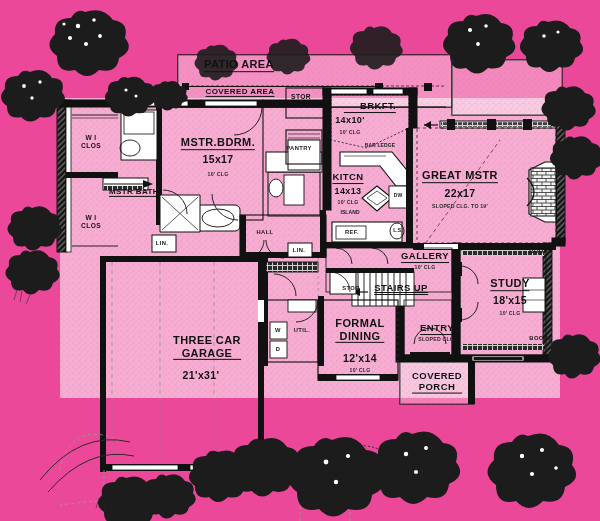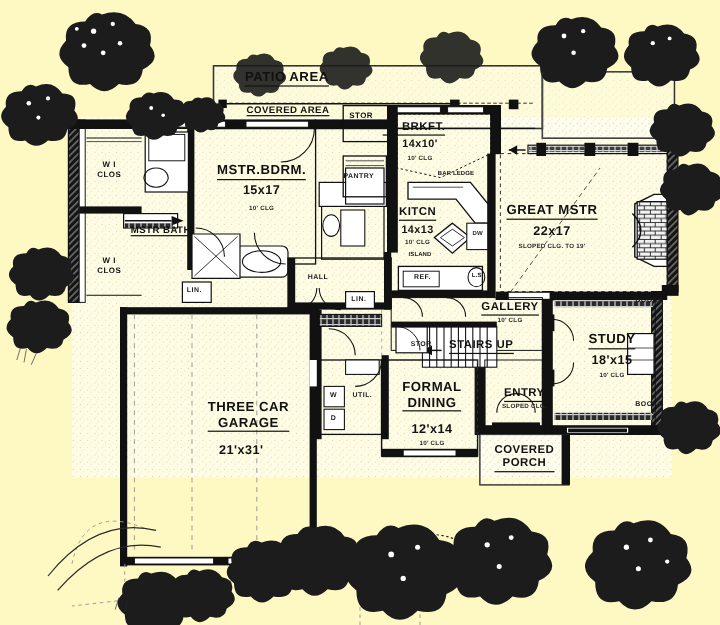--- a/index.html
+++ b/index.html
@@ -7,21 +7,21 @@
     padding: 0;
     background: #ffffff;
   }
   body {
     font-family: "Liberation Sans", sans-serif;
   }
   #plan {
     position: relative;
     width: 600px;
     height: 521px;
-    background: #fef9c3;
+    background: #ec4899;
     overflow: hidden;
   }
   svg.layer {
     position: absolute;
     left: 0;
     top: 0;
     width: 600px;
     height: 521px;
   }
   .lbl {
@@ -521,21 +521,21 @@
   <div class="lbl dim" style="left:218px; top:159px;">15x17</div>
   <div class="lbl clg" style="left:218px; top:175px;">10' CLG</div>
 
   <div class="lbl room-name xs" style="left:134px; top:192px;">MSTR BATH</div>
 
   <div class="lbl small-room stack" style="left:91px; top:142px;">W I
 CLOS</div>
   <div class="lbl small-room stack" style="left:91px; top:222px;">W I
 CLOS</div>
 
-  <div class="lbl room-name sm" style="left:345px; top:107px;padding-left:16px;">BRKFT.</div>
+  <div class="lbl room-name sm" style="left:370px; top:107px;padding-left:16px;">BRKFT.</div>
   <div class="lbl dim sm" style="left:350px; top:120px;">14x10'</div>
   <div class="lbl clg" style="left:350px; top:133px;">10' CLG</div>
 
   <div class="lbl room-name sm" style="left:348px; top:178px;">KITCN</div>
   <div class="lbl dim sm" style="left:348px; top:191px;">14x13</div>
   <div class="lbl clg" style="left:348px; top:203px;">10' CLG</div>
 
   <div class="lbl room-name" style="left:460px; top:176px;">GREAT MSTR</div>
   <div class="lbl dim" style="left:460px; top:193px;">22x17</div>
   <div class="lbl clg" style="left:460px; top:207px;">SLOPED CLG. TO 19'</div>
@@ -557,21 +557,21 @@
 
   <div class="lbl room-name sm stack" style="left:437px; top:382px;">COVERED
 PORCH</div>
 
   <div class="lbl room-name stack" style="left:207px; top:347px;">THREE CAR
 GARAGE</div>
   <div class="lbl dim" style="left:201px; top:375px;">21'x31'</div>
 
   <div class="lbl small-room" style="left:301px; top:97px;">STOR</div>
   <div class="lbl tiny2" style="left:299px; top:148px;">PANTRY</div>
-  <div class="lbl room-name sm" style="left:401px; top:289px;">STAIRS UP</div>
+  <div class="lbl room-name sm" style="left:401px; top:289px;text-decoration:underline;">STAIRS UP</div>
   <div class="lbl tiny2" style="left:351px; top:288px;">STOR</div>
   <div class="lbl tiny2" style="left:265px; top:232px;">HALL</div>
   <div class="lbl tiny2" style="left:162px; top:243px;">LIN.</div>
   <div class="lbl tiny2" style="left:299px; top:250px;">LIN.</div>
   <div class="lbl tiny2" style="left:302px; top:330px;">UTIL.</div>
   <div class="lbl tiny2" style="left:278px; top:330px;">W</div>
   <div class="lbl tiny2" style="left:278px; top:349px;">D</div>
   <div class="lbl tiny" style="left:380px; top:146px;">BAR LEDGE</div>
   <div class="lbl tiny" style="left:350px; top:213px;">ISLAND</div>
   <div class="lbl tiny2" style="left:352px; top:232px;">REF.</div>

